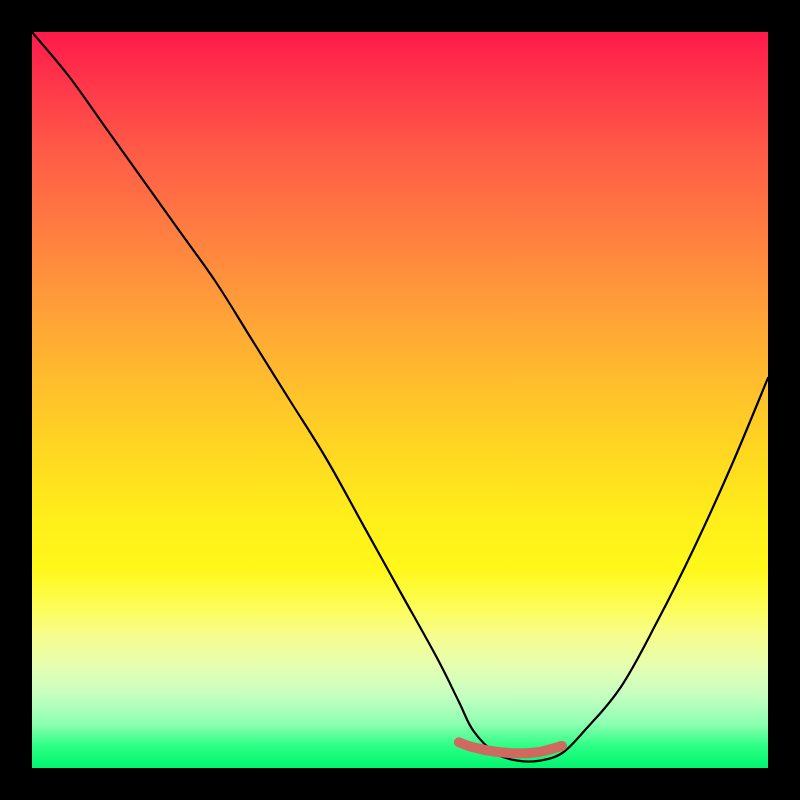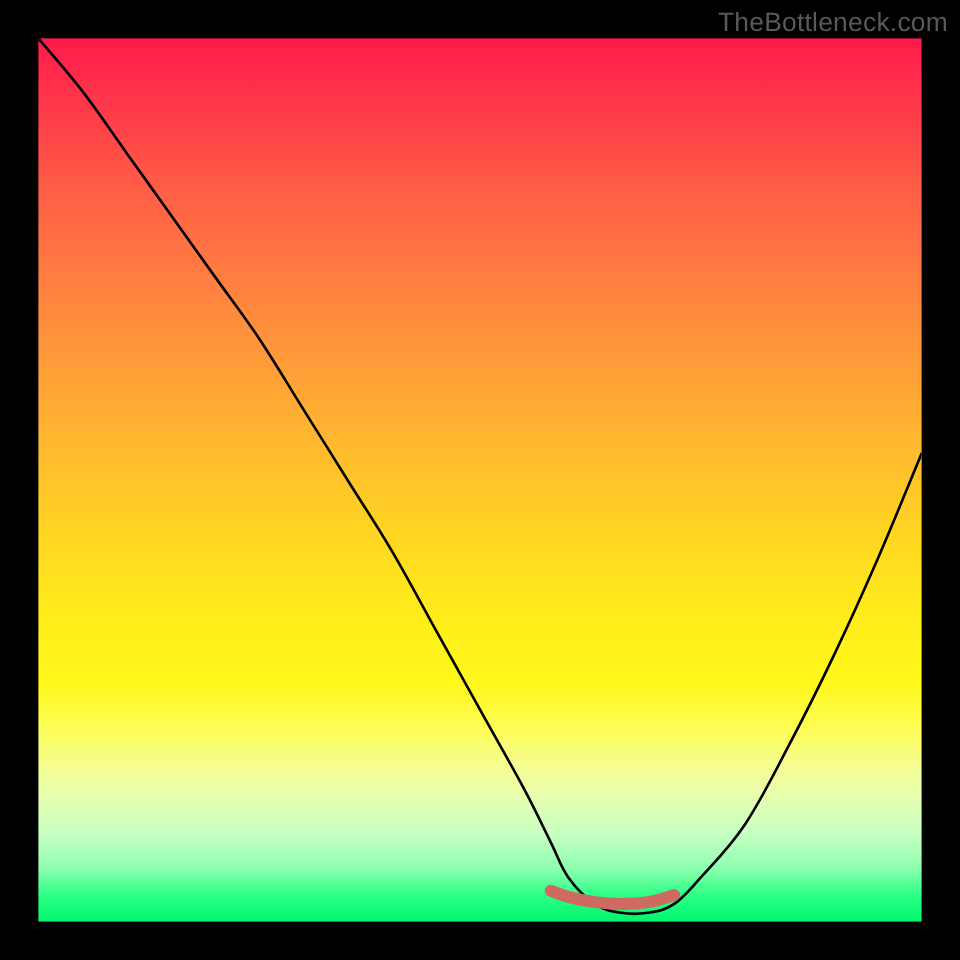--- a/index.html
+++ b/index.html
@@ -56,21 +56,20 @@
     left: 0;
     top: 0;
     width: 736px;
     height: 736px;
   }
 </style>
 </head>
 <body>
 
 <div class="frame">
-  <div class="watermark">TheBottleneck.com</div>
 
   <div class="plot-area">
     <svg class="curve" viewBox="0 0 736 736" preserveAspectRatio="none">
       <path id="main-curve" fill="none" stroke="#000" stroke-width="2.2" stroke-linecap="round" stroke-linejoin="round" d="M 0.00 0.00 C 6.62 7.95, 23.55 26.94, 36.80 44.16 C 50.05 61.38, 60.35 77.13, 73.60 95.68 C 86.85 114.23, 97.15 128.65, 110.40 147.20 C 123.65 165.75, 133.95 180.17, 147.20 198.72 C 160.45 217.27, 170.75 230.37, 184.00 250.24 C 197.25 270.11, 207.55 287.92, 220.80 309.12 C 234.05 330.32, 244.35 346.80, 257.60 368.00 C 270.85 389.20, 281.15 404.36, 294.40 426.88 C 307.65 449.40, 317.95 469.27, 331.20 493.12 C 344.45 516.97, 354.75 535.51, 368.00 559.36 C 381.25 583.21, 394.20 605.73, 404.80 625.60 C 415.40 645.47, 420.26 656.51, 426.88 669.76 C 433.50 683.01, 434.98 689.93, 441.60 699.20 C 448.22 708.47, 455.73 715.98, 463.68 721.28 C 471.63 726.58, 477.81 727.32, 485.76 728.64 C 493.71 729.96, 499.89 729.96, 507.84 728.64 C 515.79 727.32, 521.97 726.58, 529.92 721.28 C 537.87 715.98, 541.40 711.12, 552.00 699.20 C 562.60 687.28, 575.55 674.91, 588.80 655.04 C 602.05 635.17, 612.35 613.97, 625.60 588.80 C 638.85 563.63, 649.15 543.02, 662.40 515.20 C 675.65 487.38, 685.95 464.71, 699.20 434.24 C 712.45 403.77, 729.38 361.82, 736.00 345.92"></path>
       <path id="highlight-curve" fill="none" stroke="#cf6a60" stroke-width="10" stroke-linecap="round" stroke-linejoin="round" d="M 426.88 710.24 C 429.53 711.17, 434.98 713.67, 441.60 715.39 C 448.22 717.11, 455.73 718.75, 463.68 719.81 C 471.63 720.87, 477.81 721.28, 485.76 721.28 C 493.71 721.28, 499.89 721.13, 507.84 719.81 C 515.79 718.48, 525.95 714.98, 529.92 713.92"></path>
     </svg>
   </div>
 </div>
 
 </body></html>

